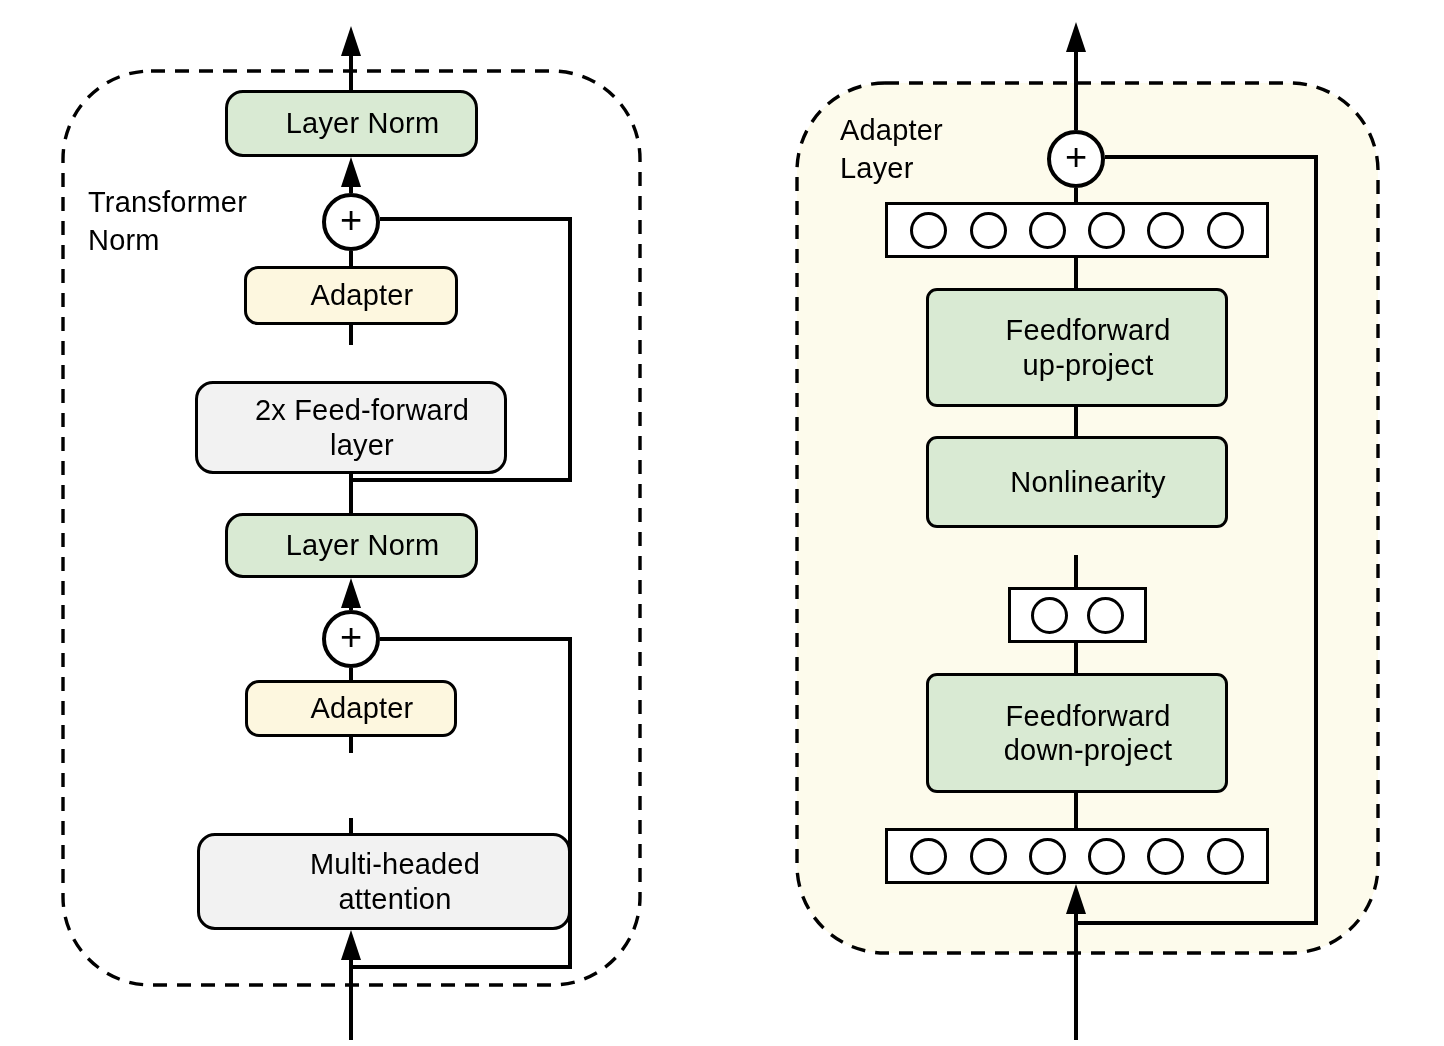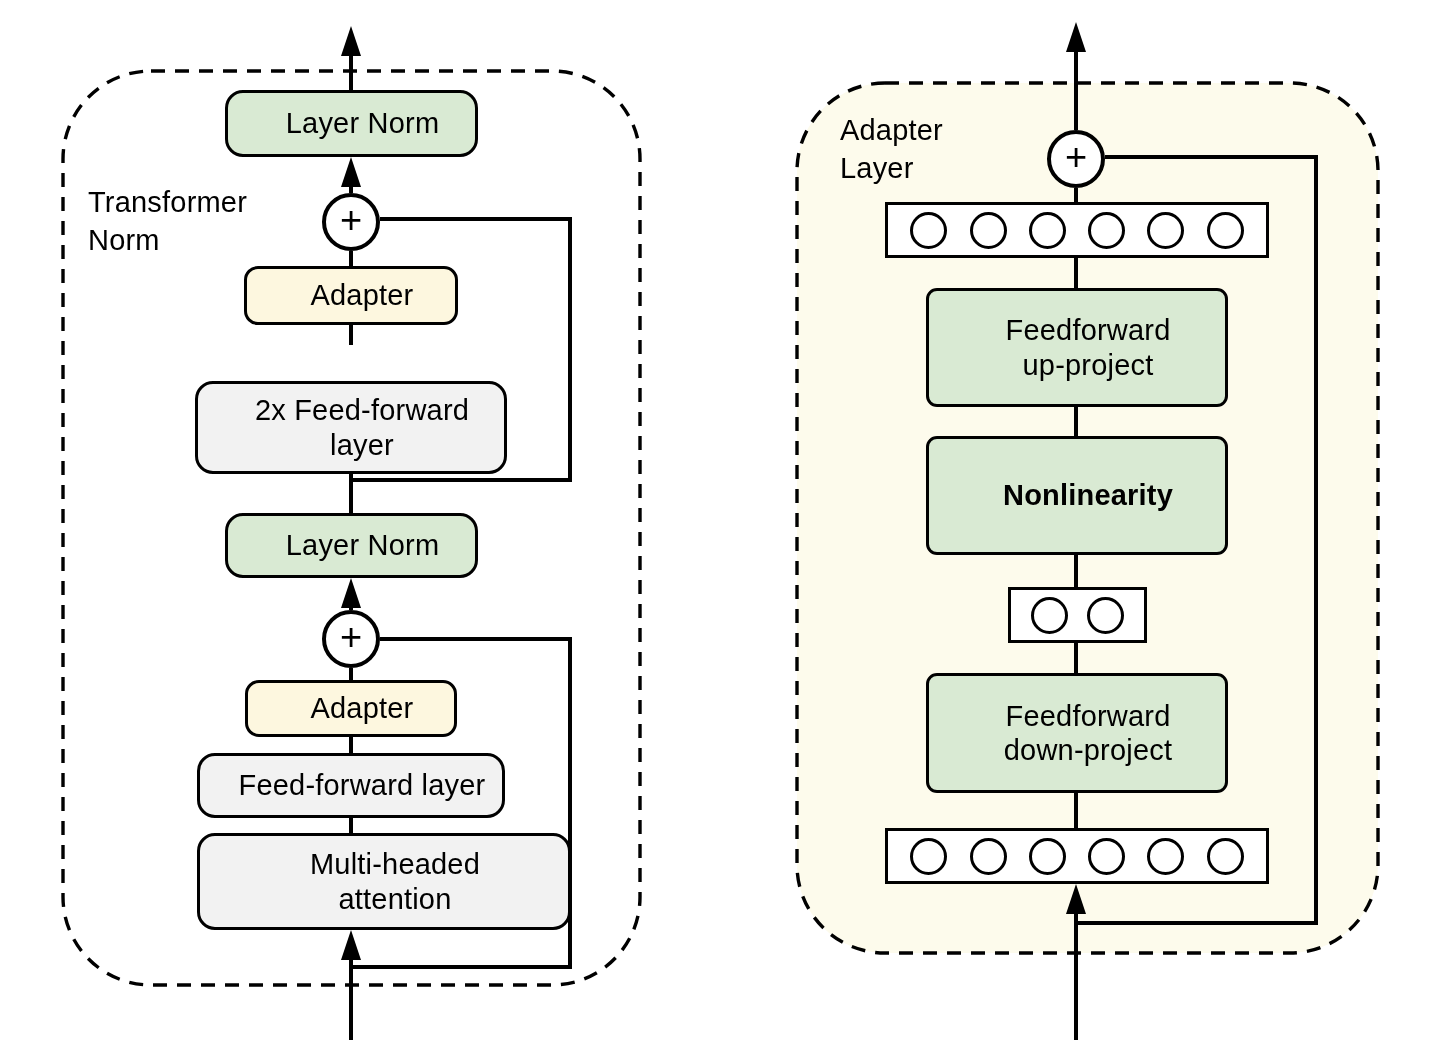--- a/index.html
+++ b/index.html
@@ -116,21 +116,20 @@
 
   <div class="node rounded-md" style="left:195px;top:345px;width:312px;height:93px;background:#f2f2f2;margin-top:36px;">2x Feed-forward
 layer</div>
 
   <div class="node rounded-md" style="left:225px;top:513px;width:253px;height:65px;background:#d9ead3;">Layer Norm</div>
 
   <div class="plus-circle" style="left:322px;top:610px;">+</div>
 
   <div class="node rounded-sm" style="left:245px;top:680px;width:212px;height:57px;background:#fdf7df;">Adapter</div>
 
-  <div class="node rounded-md" style="left:197px;top:753px;width:308px;height:65px;background:#f2f2f2;">Feed-forward layer</div>
 
   <div class="node rounded-md" style="left:197px;top:833px;width:374px;height:97px;background:#f2f2f2;">Multi-headed
 attention</div>
 
   <div class="panel-label" style="left:840px;top:112px;">Adapter
 Layer</div>
 
   <div class="plus-circle" style="left:1047px;top:130px;">+</div>
 
   <div class="vector-row" style="left:885px;top:202px;width:384px;height:56px;">
@@ -138,21 +137,21 @@
       <div class="unit-circle"></div>
       <div class="unit-circle"></div>
       <div class="unit-circle"></div>
       <div class="unit-circle"></div>
       <div class="unit-circle"></div>
     </div>
 
   <div class="node rounded-lg" style="left:926px;top:288px;width:302px;height:119px;background:#d9ead3;">Feedforward
 up-project</div>
 
-  <div class="node rounded-lg" style="left:926px;top:436px;width:302px;height:119px;background:#d9ead3;font-weight:bold;">Nonlinearity</div>
+  <div class="node rounded-lg" style="left:926px;top:436px;width:302px;height:92px;background:#d9ead3;">Nonlinearity</div>
 
   <div class="vector-row" style="left:1008px;top:587px;width:139px;height:56px;">
       <div class="unit-circle"></div>
       <div class="unit-circle"></div>
     </div>
 
   <div class="node rounded-lg" style="left:926px;top:673px;width:302px;height:120px;background:#d9ead3;">Feedforward
 down-project</div>
 
   <div class="vector-row" style="left:885px;top:828px;width:384px;height:56px;">

